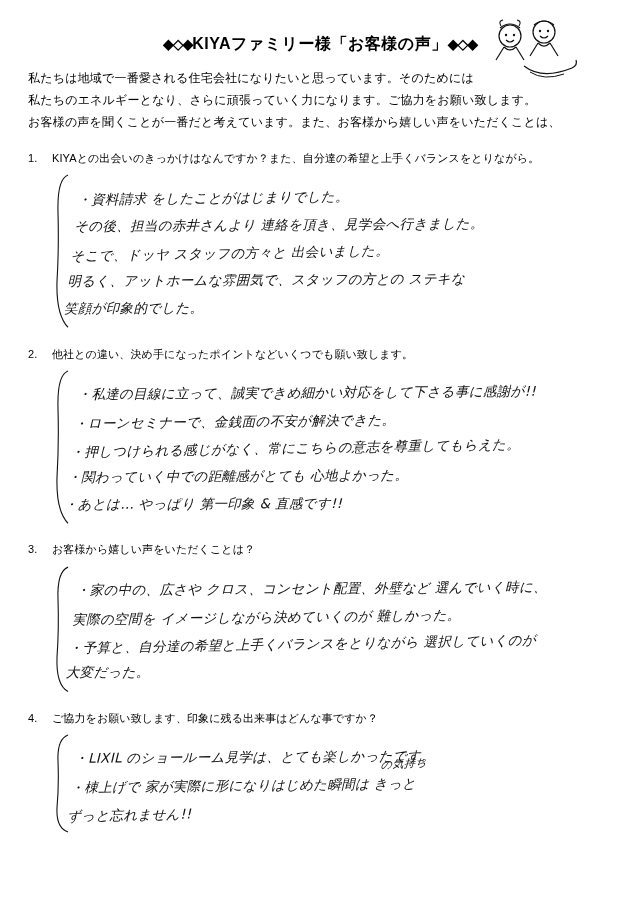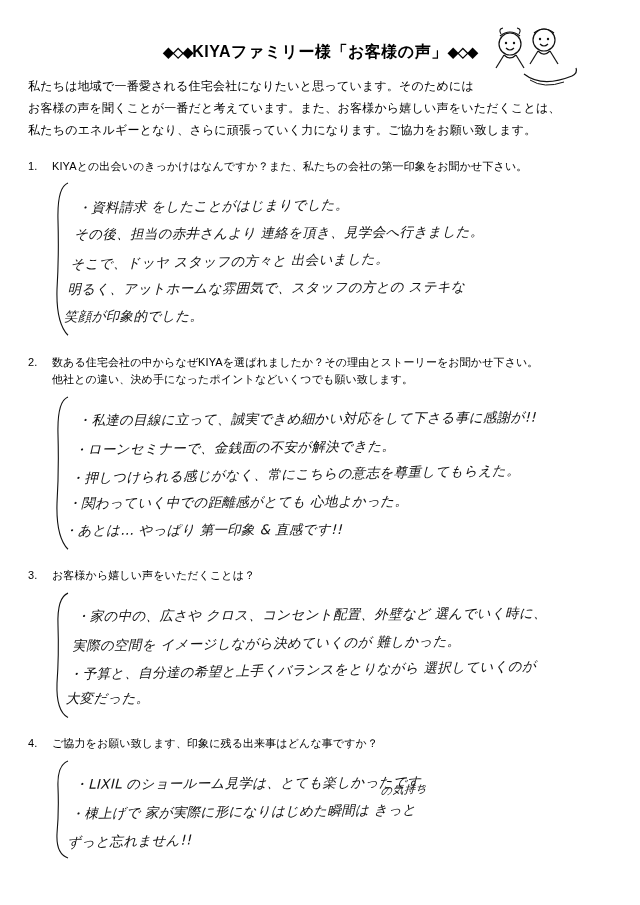--- a/index.html
+++ b/index.html
@@ -13,21 +13,21 @@
     font-family: "Liberation Sans", sans-serif;
     color: #000000;
     position: relative;
     overflow: hidden;
   }
   .page {
     position: relative;
     width: 640px;
     height: 905px;
     box-sizing: border-box;
-    padding: 8px 28px;
+    padding: 0 28px;
   }
 
   
   .header {
     position: relative;
     padding-top: 34px;
   }
   .title-row {
     text-align: center;
     position: relative;
@@ -153,49 +153,48 @@
       <path d="M90 52 q6 -3 4 -8" fill="none" stroke="#111" stroke-width="1.2"></path>
       <path d="M48 56 q14 9 34 2" fill="none" stroke="#111" stroke-width="1"></path>
     </svg>
 
     <div class="title-row">
       <span class="doc-title"><span class="diamonds">◆◇◆</span><span>KIYAファミリー様「お客様の声」</span><span class="diamonds">◆◇◆</span></span>
     </div>
 
     <div class="intro">
       <div>私たちは地域で一番愛される住宅会社になりたいと思っています。そのためには</div>
+      <div>私たちのエネルギーとなり、さらに頑張っていく力になります。ご協力をお願い致します。</div>
       <div>お客様の声を聞くことが一番だと考えています。また、お客様から嬉しい声をいただくことは、</div>
-      <div>私たちのエネルギーとなり、さらに頑張っていく力になります。ご協力をお願い致します。</div>
     </div>
   </div>
 
   <div class="qblock">
     <div class="q-line">
       <span class="q-num">1.</span>
-      <span class="q-text">KIYAとの出会いのきっかけはなんですか？また、私たちの会社の第一印象をお聞かせ下さい。</span>
+      <span class="q-text">KIYAとの出会いのきっかけはなんですか？また、自分達の希望と上手くバランスをとりながら。</span>
     </div>
     <div class="answer">
       <svg class="bracket" viewBox="0 0 16 150" preserveAspectRatio="none">
         <path d="M14 2 Q3 6 4 38 Q5 72 3 104 Q2 136 14 148" fill="none" stroke="#111" stroke-width="1.1"></path>
       </svg>
       <div class="hand">
         <div class="hand-line r1">・資料請求 をしたことがはじまりでした。</div>
         <div class="hand-line r2">その後、担当の赤井さんより 連絡を頂き、見学会へ行きました。</div>
         <div class="hand-line r3">そこで、ドッヤ スタッフの方々と 出会いました。</div>
         <div class="hand-line r2">明るく、アットホームな雰囲気で、スタッフの方との ステキな</div>
         <div class="hand-line r4">笑顔が印象的でした。</div>
       </div>
     </div>
   </div>
 
   <div class="qblock">
     <div class="q-line">
       <span class="q-num">2.</span>
       <span class="q-text">
-        <span>数ある住宅会社の中からなぜKIYAを選ばれましたか？その理由とストーリーをお聞かせ下さい。</span>
         <span class="cont">他社との違い、決め手になったポイントなどいくつでも願い致します。</span>
       </span>
     </div>
     <div class="answer">
       <svg class="bracket" viewBox="0 0 16 150" preserveAspectRatio="none">
         <path d="M14 2 Q3 6 4 38 Q5 72 3 104 Q2 136 14 148" fill="none" stroke="#111" stroke-width="1.1"></path>
       </svg>
       <div class="hand">
         <div class="hand-line r2">・私達の目線に立って、誠実できめ細かい対応をして下さる事に感謝が!!</div>
         <div class="hand-line r1">・ローンセミナーで、金銭面の不安が解決できた。</div>

